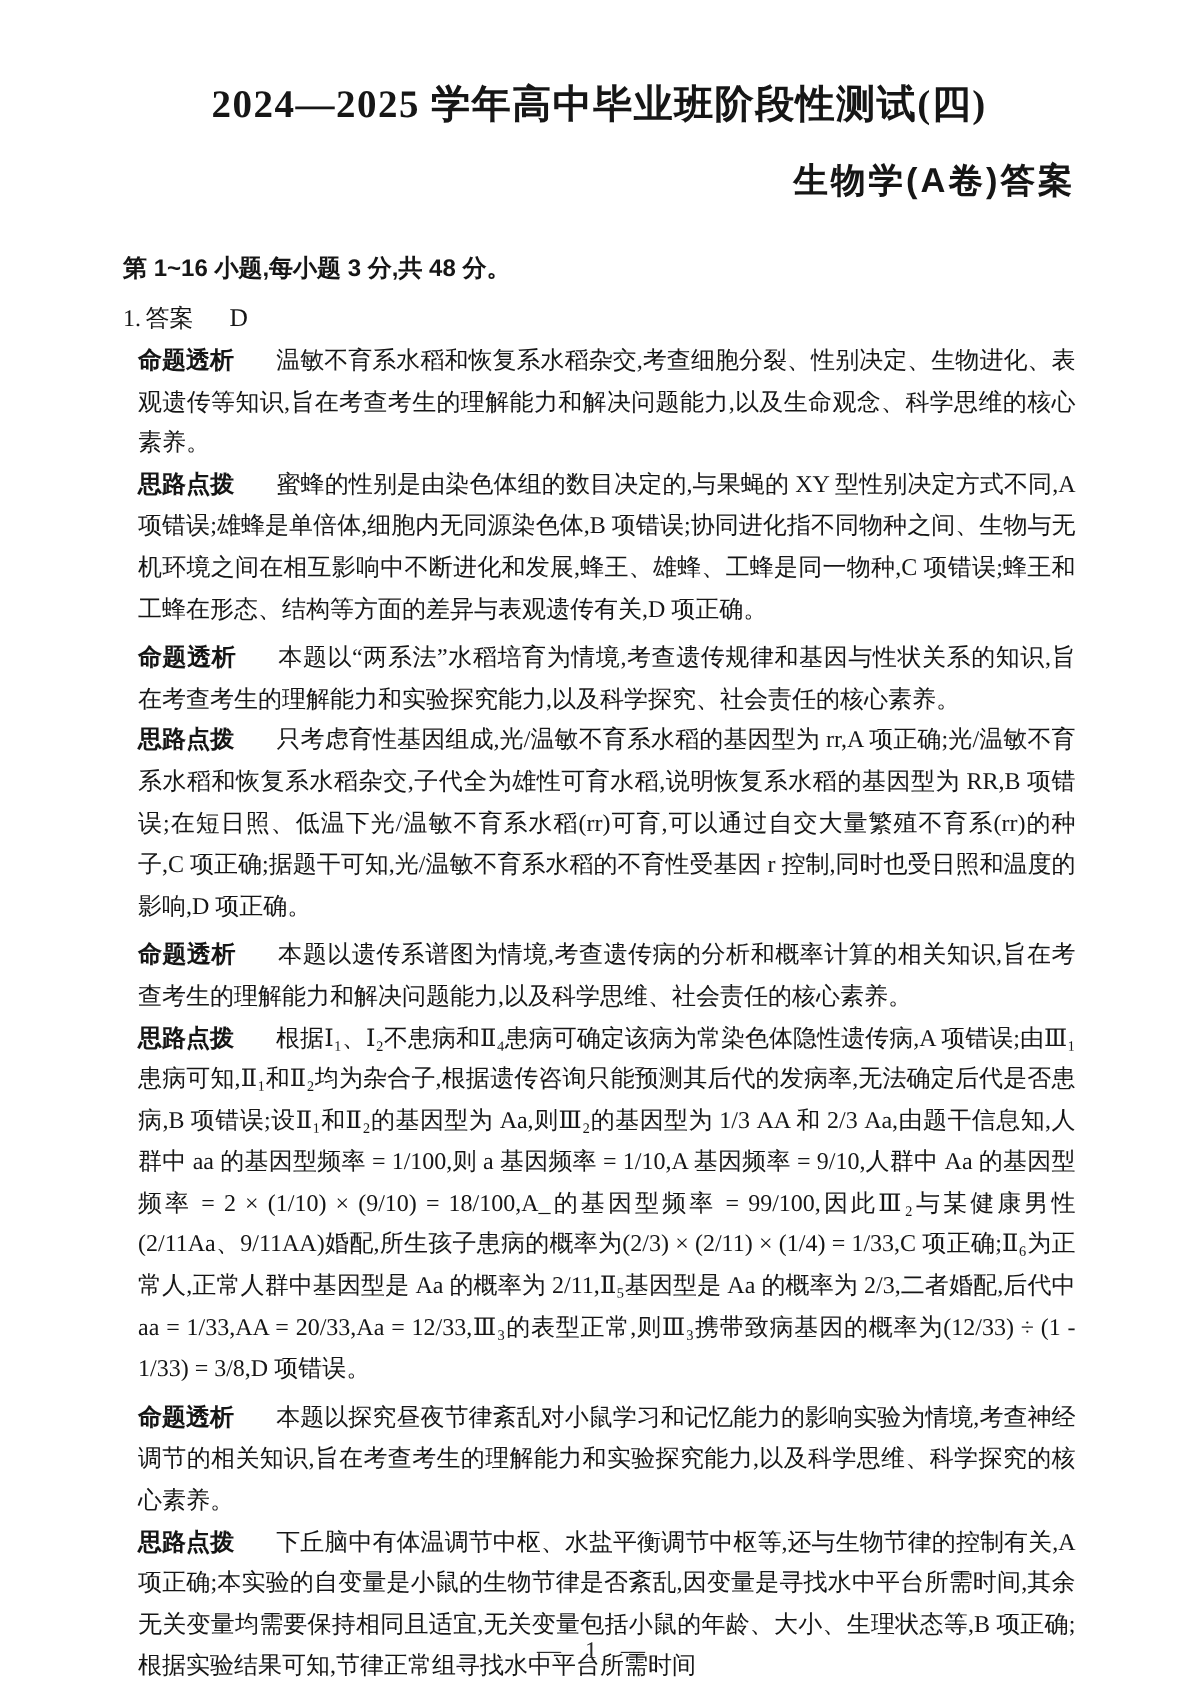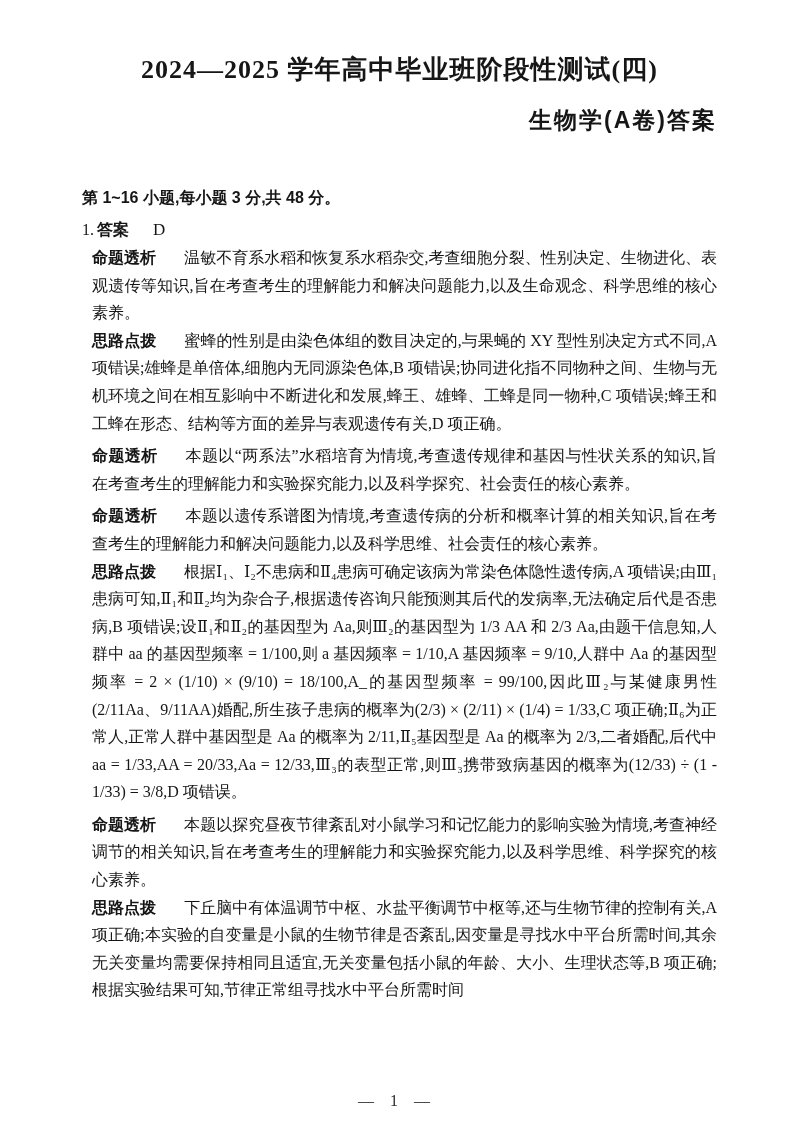--- a/index.html
+++ b/index.html
@@ -29,38 +29,38 @@
   .subtitle {
     margin: 18px 0 0 0;
     text-align: right;
     font-size: 23px;
     font-weight: 700;
     letter-spacing: 2px;
     font-family: "Liberation Sans", "DejaVu Sans", sans-serif;
   }
 
   .note {
-    margin: 48px 0 0 0;
+    margin: 30px 0 0 0;
     font-size: 16px;
     font-weight: 700;
     line-height: 27px;
     font-family: "Liberation Sans", "DejaVu Sans", sans-serif;
   }
 
   .question { margin-top: 5px; }
 
   .answer-line {
     font-size: 16px;
     line-height: 28px;
   }
   .qnum {
     font-family: "Liberation Serif", "DejaVu Serif", serif;
   }
   .alabel {
-    font-weight: 700;
+    font-weight: 400;
     margin-left: 3px;
     font-family: "Liberation Sans", "DejaVu Sans", sans-serif;
     text-align: center;
   }
   .aletter {
     margin-left: 24px;
     font-size: 17px;
     font-family: "Liberation Serif", "DejaVu Serif", serif;
   }
 
@@ -101,20 +101,21 @@
   <section class="question">
     <div class="answer-line">
       <span class="qnum">1.</span><span class="alabel">答案</span><span class="aletter">D</span>
     </div>
     <p class="para"><span class="plabel">命题透析</span><span class="ptext">温敏不育系水稻和恢复系水稻杂交,考查细胞分裂、性别决定、生物进化、表观遗传等知识,旨在考查考生的理解能力和解决问题能力,以及生命观念、科学思维的核心素养。</span></p>
     <p class="para"><span class="plabel">思路点拨</span><span class="ptext">蜜蜂的性别是由染色体组的数目决定的,与果蝇的 XY 型性别决定方式不同,A 项错误;雄蜂是单倍体,细胞内无同源染色体,B 项错误;协同进化指不同物种之间、生物与无机环境之间在相互影响中不断进化和发展,蜂王、雄蜂、工蜂是同一物种,C 项错误;蜂王和工蜂在形态、结构等方面的差异与表观遗传有关,D 项正确。</span></p>
   </section>
 
   <section class="question">
     <p class="para"><span class="plabel">命题透析</span><span class="ptext">本题以“两系法”水稻培育为情境,考查遗传规律和基因与性状关系的知识,旨在考查考生的理解能力和实验探究能力,以及科学探究、社会责任的核心素养。</span></p>
+    <p class="para"><span class="plabel">思路点拨</span><span class="ptext">只考虑育性基因组成,光/温敏不育系水稻的基因型为 rr,A 项正确;光/温敏不育系水稻和恢复系水稻杂交,子代全为雄性可育水稻,说明恢复系水稻的基因型为 RR,B 项错误;在短日照、低温下光/温敏不育系水稻(rr)可育,可以通过自交大量繁殖不育系(rr)的种子,C 项正确;据题干可知,光/温敏不育系水稻的不育性受基因 r 控制,同时也受日照和温度的影响,D 项正确。</span></p>
   </section>
 
   <section class="question">
     <p class="para"><span class="plabel">命题透析</span><span class="ptext">本题以遗传系谱图为情境,考查遗传病的分析和概率计算的相关知识,旨在考查考生的理解能力和解决问题能力,以及科学思维、社会责任的核心素养。</span></p>
     <p class="para"><span class="plabel">思路点拨</span><span class="ptext">根据Ⅰ₁、Ⅰ₂不患病和Ⅱ₄患病可确定该病为常染色体隐性遗传病,A 项错误;由Ⅲ₁患病可知,Ⅱ₁和Ⅱ₂均为杂合子,根据遗传咨询只能预测其后代的发病率,无法确定后代是否患病,B 项错误;设Ⅱ₁和Ⅱ₂的基因型为 Aa,则Ⅲ₂的基因型为 1/3 AA 和 2/3 Aa,由题干信息知,人群中 aa 的基因型频率 = 1/100,则 a 基因频率 = 1/10,A 基因频率 = 9/10,人群中 Aa 的基因型频率 = 2 × (1/10) × (9/10) = 18/100,A_的基因型频率 = 99/100,因此Ⅲ₂与某健康男性(2/11Aa、9/11AA)婚配,所生孩子患病的概率为(2/3) × (2/11) × (1/4) = 1/33,C 项正确;Ⅱ₆为正常人,正常人群中基因型是 Aa 的概率为 2/11,Ⅱ₅基因型是 Aa 的概率为 2/3,二者婚配,后代中 aa = 1/33,AA = 20/33,Aa = 12/33,Ⅲ₃的表型正常,则Ⅲ₃携带致病基因的概率为(12/33) ÷ (1 - 1/33) = 3/8,D 项错误。</span></p>
   </section>
 
   <section class="question">
     <p class="para"><span class="plabel">命题透析</span><span class="ptext">本题以探究昼夜节律紊乱对小鼠学习和记忆能力的影响实验为情境,考查神经调节的相关知识,旨在考查考生的理解能力和实验探究能力,以及科学思维、科学探究的核心素养。</span></p>
     <p class="para"><span class="plabel">思路点拨</span><span class="ptext">下丘脑中有体温调节中枢、水盐平衡调节中枢等,还与生物节律的控制有关,A 项正确;本实验的自变量是小鼠的生物节律是否紊乱,因变量是寻找水中平台所需时间,其余无关变量均需要保持相同且适宜,无关变量包括小鼠的年龄、大小、生理状态等,B 项正确;根据实验结果可知,节律正常组寻找水中平台所需时间</span></p>

